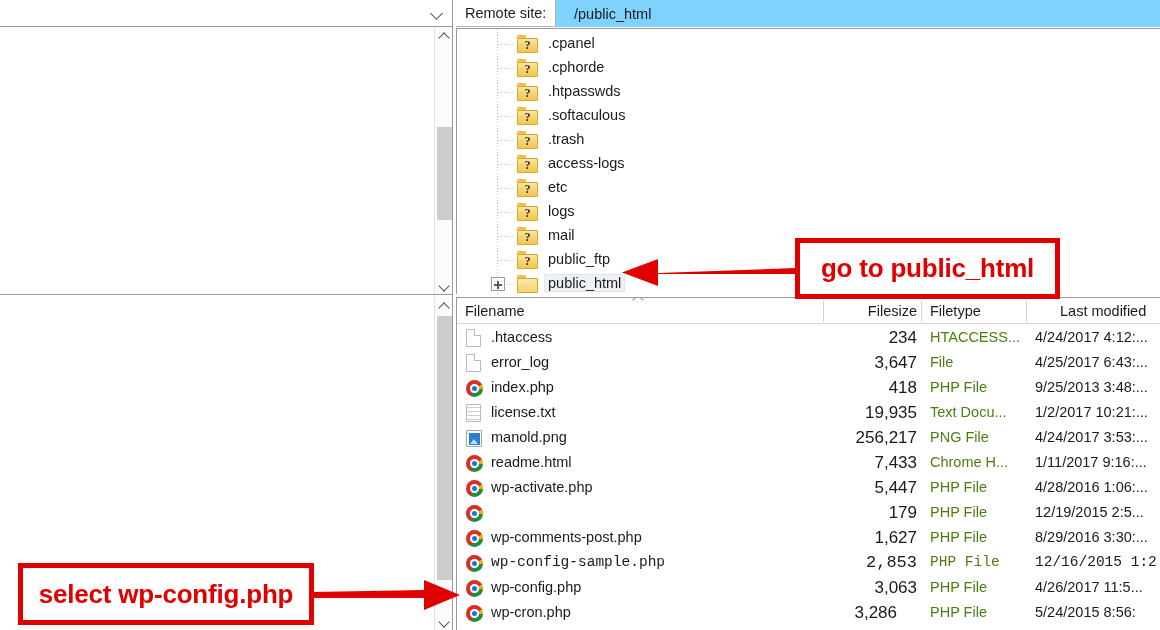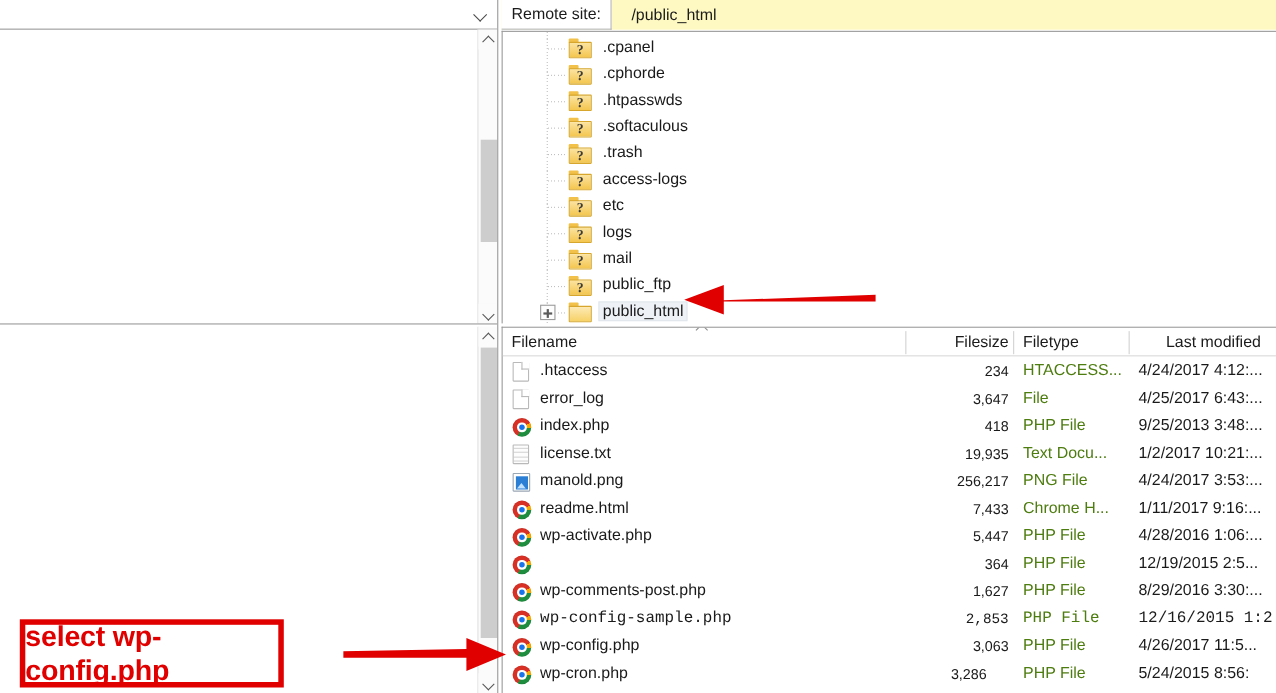--- a/index.html
+++ b/index.html
@@ -41,21 +41,21 @@
     width:7px; height:7px; border-right:1.6px solid #555;
     border-bottom:1.6px solid #555; transform:rotate(45deg);
   }
   .vscroll .sb-arrow.up::before{ transform:rotate(225deg); top:7px; }
   .vscroll .sb-arrow.down{ bottom:0; top:auto; }
   .vscroll .sb-thumb{ position:absolute; left:2px; width:15px;
             background:#cdcdcd; }
 
   
   #remote-bar{ position:absolute; left:456px; top:0; width:704px; height:27px;
-               background:#fef9c3; }
+               background:#7dd3fc; }
   .rs-label{ position:absolute; left:0; top:0; height:27px; padding:0 9px;
              display:flex; align-items:center; font-size:14.5px; color:#1b1b1b;
              border:1px solid #b6b6b6; border-top:none; border-left:none;
              background:#fff; }
   .rs-value{ position:absolute; left:118px; top:0; height:27px;
              display:flex; align-items:center; font-size:14.5px; color:#1b1b1b; }
 
   
   #remote-tree{ position:absolute; left:456px; top:28px; width:704px; height:266px;
                 background:#fff; border-left:1px solid #9a9a9a;
@@ -101,21 +101,21 @@
   .lhead .sep{ position:absolute; top:3px; width:1px; height:21px;
           background:#d2d2d2; }
   .sortmark{ position:absolute; width:12px; height:9px; }
   .sortmark::before{ content:""; position:absolute; left:1px; top:3px;
           width:7px; height:7px; border-left:1.5px solid #8d8d8d;
           border-top:1.5px solid #8d8d8d; transform:rotate(45deg); }
 
   .frow{ position:absolute; left:0; width:100%; height:25px; }
   .fname{ position:absolute; left:34px; font-size:14.5px; color:#1a1a1a;
           white-space:nowrap; line-height:25px; }
-  .fsize{ position:absolute; width:84px; text-align:right; font-size:13px;
+  .fsize{ position:absolute; width:84px; text-align:right; font-size:17px;
           color:#1a1a1a; line-height:25px; }
   .ftype{ position:absolute; font-size:14.5px; color:#4d7c0f; line-height:25px;
           white-space:nowrap; }
   .fmod{ position:absolute; font-size:14.5px; color:#1a1a1a; line-height:25px;
           white-space:nowrap; }
 
   
   .ficon{ position:absolute; left:8px; top:4px; width:17px; height:19px; }
   .ico-blank{ width:15px; height:18px; background:#fff;
           border:1px solid #b9b9b9; border-radius:1px;
@@ -151,21 +151,21 @@
           width:8.6px; height:8.6px; border-radius:50%; background:#ffffff; }
   .ico-chrome::after{ content:""; position:absolute; left:5.8px; top:5.8px;
           width:5.4px; height:5.4px; border-radius:50%; background:#1a73e8; }
 
   
   .callout{ position:absolute; border:5px solid #e00000; background:#fff;
             display:flex; align-items:center; justify-content:center; }
   .callout span{ color:#e00000; font-weight:bold; letter-spacing:-0.2px; }
   #callout-top{ left:795px; top:238px; width:265px; height:61px; }
   #callout-top span{ font-size:26px; }
-  #callout-bottom{ left:18px; top:563px; width:240px; height:62px; }
+  #callout-bottom{ left:18px; top:563px; width:296px; height:62px; }
   #callout-bottom span{ font-size:26px; }
 
   .arrow-svg{ position:absolute; }
 </style>
 </head>
 <body>
 
 <div class="root">
 
   <div class="panel" id="local-top">
@@ -375,21 +375,21 @@
           </div>
           <div class="fname">wp-activate.php</div>
           <div class="fsize" style="left: 376px;">5,447</div>
           <div class="ftype" style="left: 473px;">PHP File</div>
           <div class="fmod" style="left: 578px;">4/28/2016 1:06:...</div>
         </div>
         <div class="frow" style="top: 202px;">
           <div class="ficon">
             <div class="ico-chrome"></div>
           </div>
-          <div class="fsize" style="left: 376px;">364</div>
+          <div class="fsize" style="left: 376px;">179</div>
           <div class="ftype" style="left: 473px;">PHP File</div>
           <div class="fmod" style="left: 578px;">12/19/2015 2:5...</div>
         </div>
         <div class="frow" style="top: 227px;">
           <div class="ficon">
             <div class="ico-chrome"></div>
           </div>
           <div class="fname">wp-comments-post.php</div>
           <div class="fsize" style="left: 376px;">1,627</div>
           <div class="ftype" style="left: 473px;">PHP File</div>
@@ -423,20 +423,23 @@
           <div class="fmod" style="left: 578px;">5/24/2015 8:56:</div>
         </div>
       </div>
 
   </div>
 
   <svg class="arrow-svg" style="left:618px; top:250px; width:180px; height:42px;" viewBox="0 0 180 42">
     <path d="M178,18 L40,23 L40,9 L4,22.5 L40,36 L40,24 L178,24 Z" fill="#e00000"></path>
   </svg>
 
+  <div class="callout" id="callout-top">
+    <span>go to public_html</span>
+  </div>
 
   <svg class="arrow-svg" style="left:312px; top:578px; width:150px; height:36px;" viewBox="0 0 150 36">
     <path d="M0,14 L112,12 L112,2 L148,17 L112,32 L112,20 L0,20 Z" fill="#e00000"></path>
   </svg>
 
   <div class="callout" id="callout-bottom">
     <span>select wp-config.php</span>
   </div>
 
 </div>

